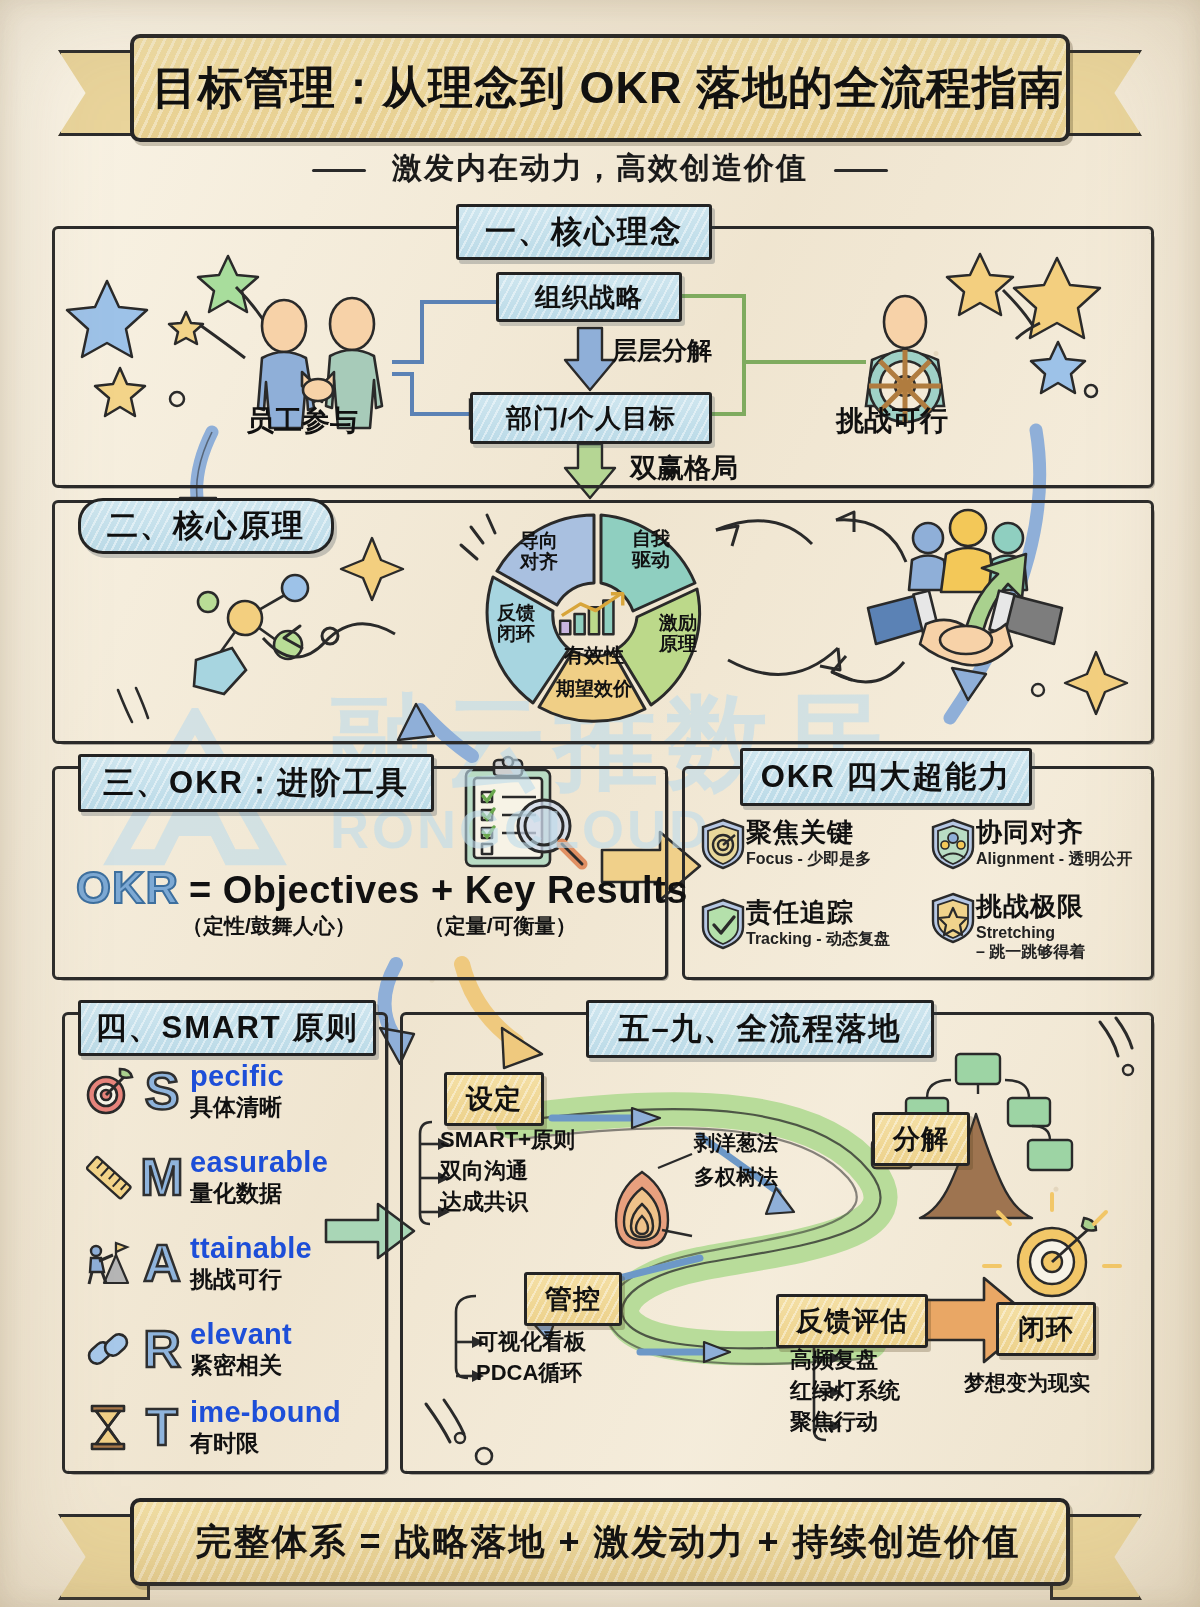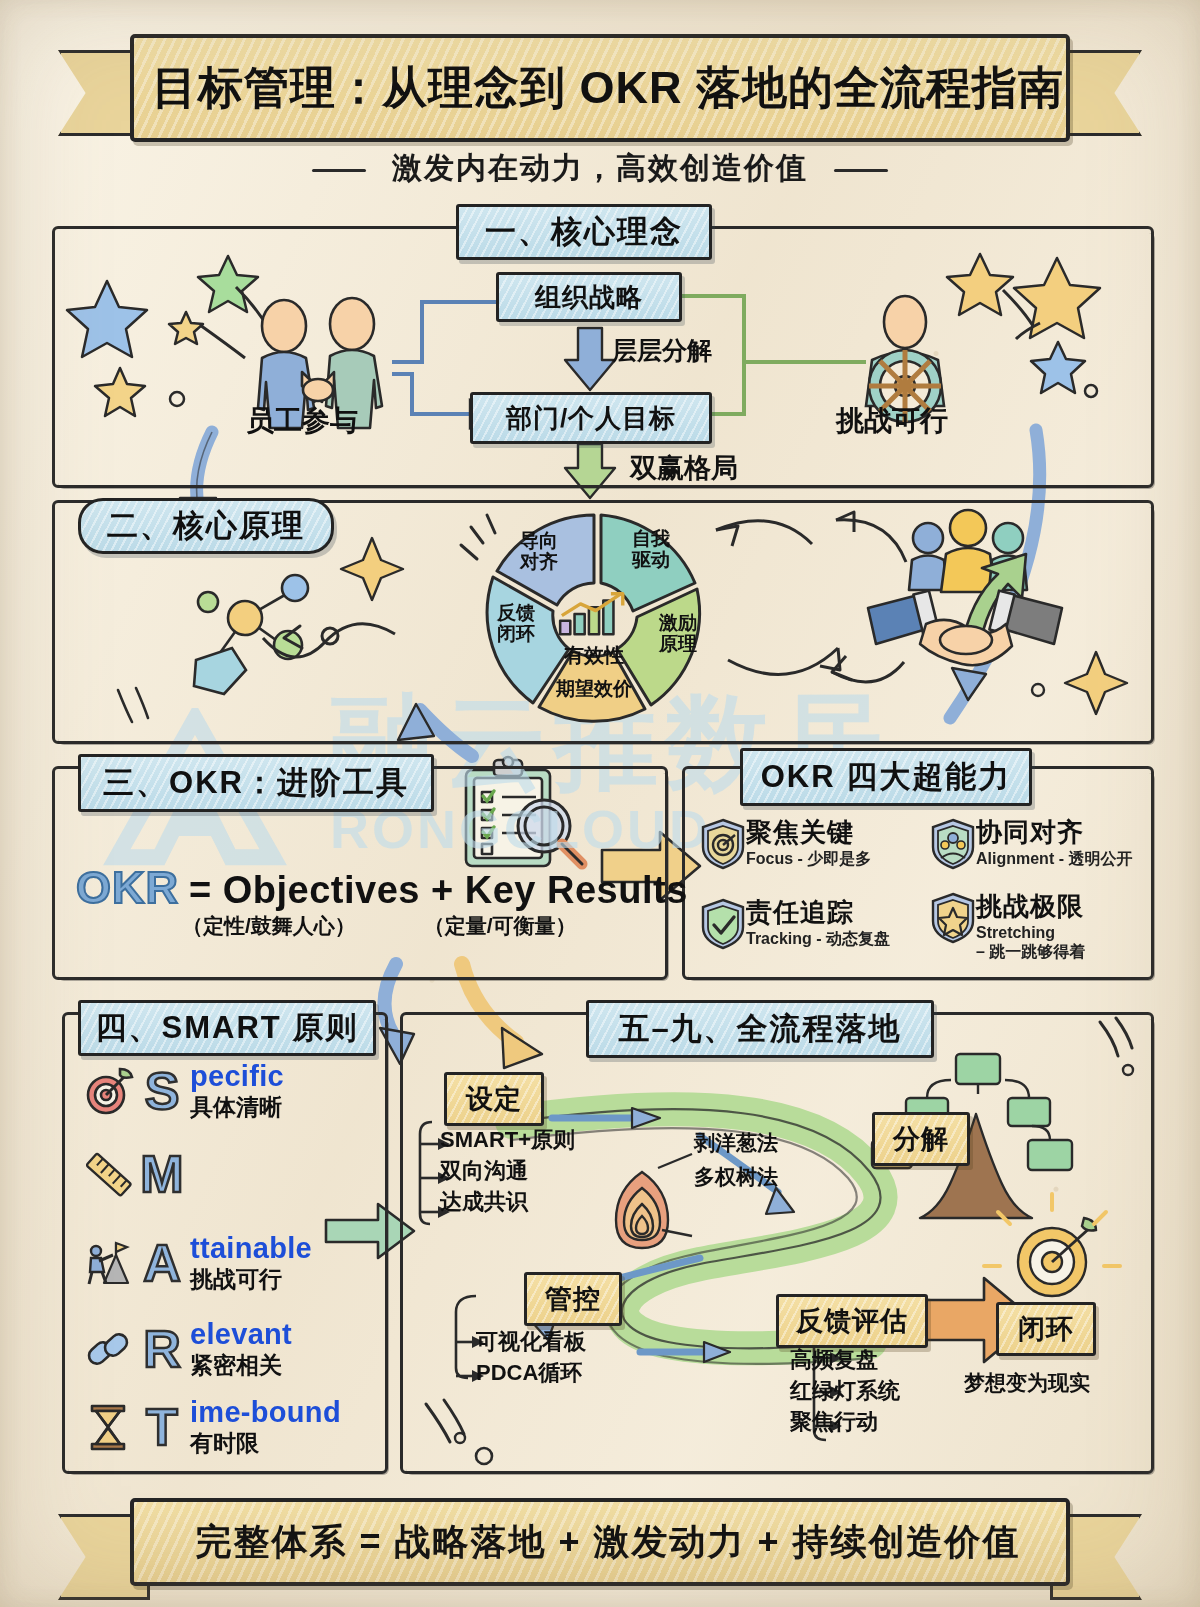--- a/index.html
+++ b/index.html
@@ -43,21 +43,21 @@
   .ribbon{position:absolute;z-index:12;}
   .ribbon .tail{position:absolute;top:16px;width:86px;height:80px;background:#e9d49b;
      border:3px solid #2b2b2b;}
   .ribbon .tail.l{left:0;clip-path:polygon(0 0,100% 0,100% 100%,0 100%,30% 50%);}
   .ribbon .tail.r{right:0;clip-path:polygon(0 0,100% 0,70% 50%,100% 100%,0 100%);}
   .ribbon .plate{
     position:absolute;left:72px;right:72px;top:0;bottom:0;
     background:
       repeating-linear-gradient(115deg, rgba(255,255,255,.35) 0 3px, rgba(255,255,255,0) 3px 9px),
       linear-gradient(#f0dda4,#e7cf90);
-    border:4px solid #262626;border-radius:5px;
+    border:4px solid #262626;border-radius:10px;
     display:flex;align-items:center;justify-content:center;
     box-shadow:3px 4px 0 rgba(60,46,20,.25);
     padding-left:16px;
   }
   .ribbon .plate span{font-weight:700;color:#111;letter-spacing:2px;white-space:nowrap;}
 
   #title-ribbon{left:58px;top:34px;width:1084px;height:108px;}
   #title-ribbon .plate span{font-size:45px;letter-spacing:1px;}
   #footer-ribbon{left:58px;top:1498px;width:1084px;height:88px;}
   #footer-ribbon .plate span{font-size:36px;}
@@ -540,20 +540,24 @@
     </g>
     <g stroke="#2a2a2a" stroke-width="2" transform="rotate(42 26 26)">
       <line x1="12" y1="18" x2="12" y2="27"></line>
         <line x1="20" y1="18" x2="20" y2="30"></line>
       <line x1="28" y1="18" x2="28" y2="27"></line>
         <line x1="36" y1="18" x2="36" y2="30"></line>
       <line x1="44" y1="18" x2="44" y2="27"></line>
     </g>
   </svg>
   <div class="bigletter">M</div>
+  <div class="swords">
+    <div class="sen">easurable</div>
+    <div class="scn">量化数据</div>
+  </div>
 </div>
 
 <div class="smart-row" id="smart-2">
   <svg class="sicon" viewBox="0 0 52 52">
     <path d="M22 46 L34 18 L46 46z" fill="#b5b5b5" stroke="#2a2a2a" stroke-width="2.2" stroke-linejoin="round"></path>
     <g stroke="#2a2a2a" stroke-width="2.4" fill="#8fafd8">
       <circle cx="14" cy="14" r="5"></circle>
       <path d="M9 21 l10 0 3 14 -14 0z"></path>
       <path d="M10 35 l-3 12 M20 35 l4 11" stroke-width="3" fill="none"></path>
       <path d="M17 24 l14 -6" stroke-width="3" fill="none"></path>

